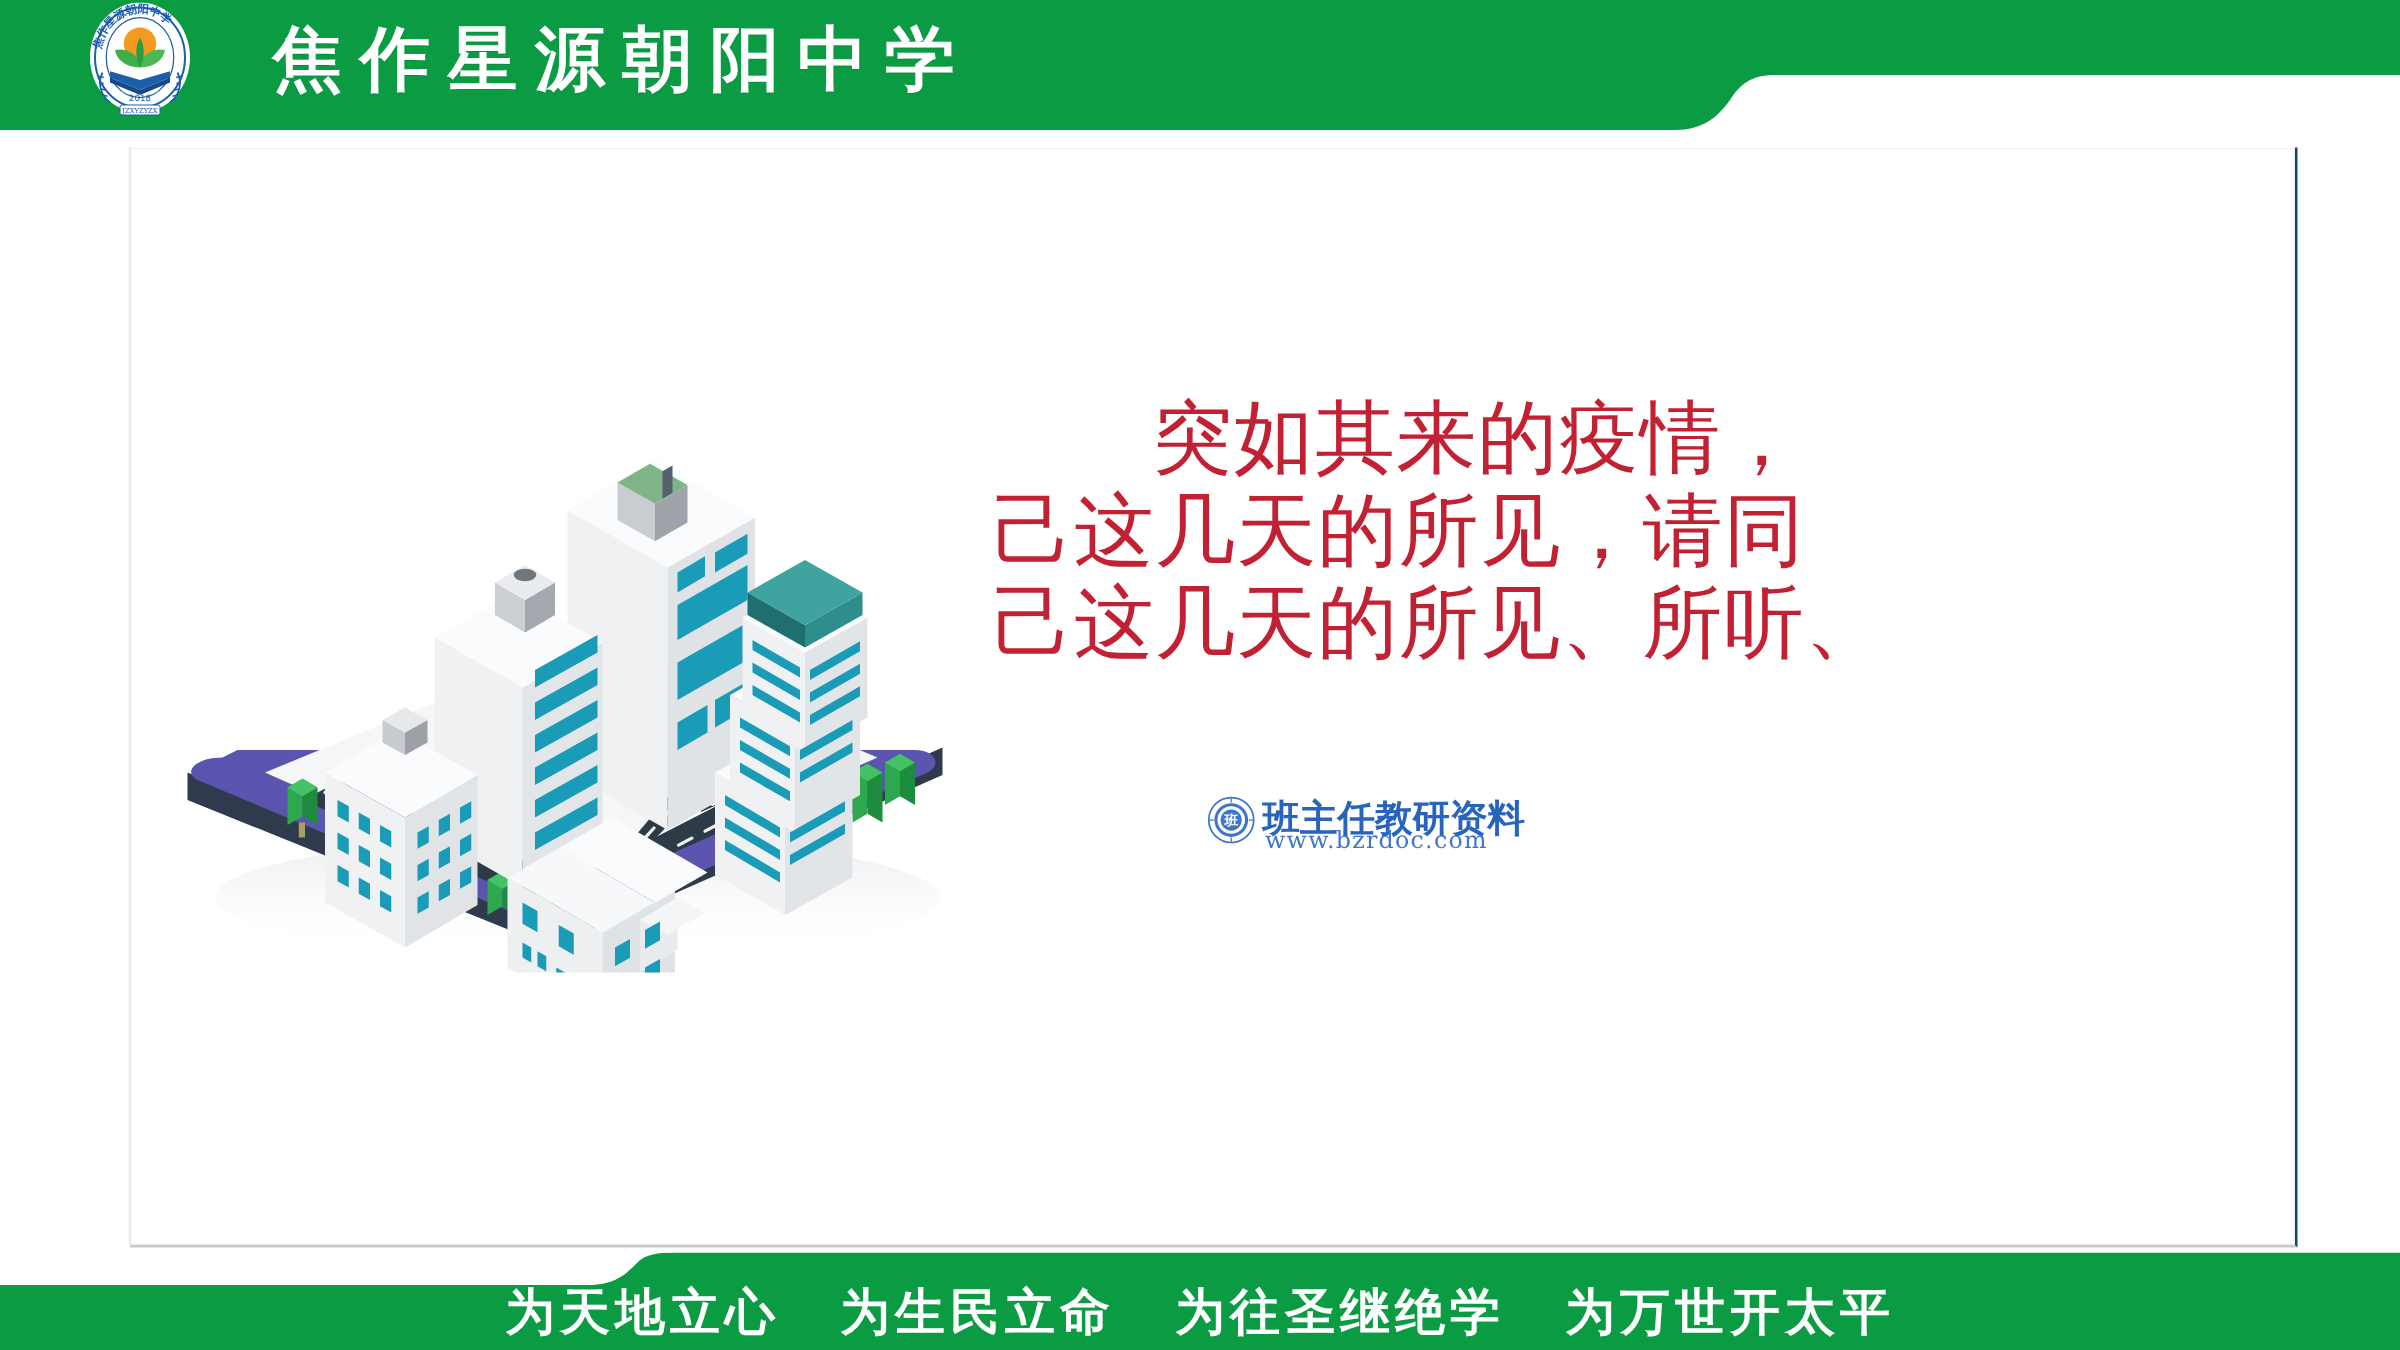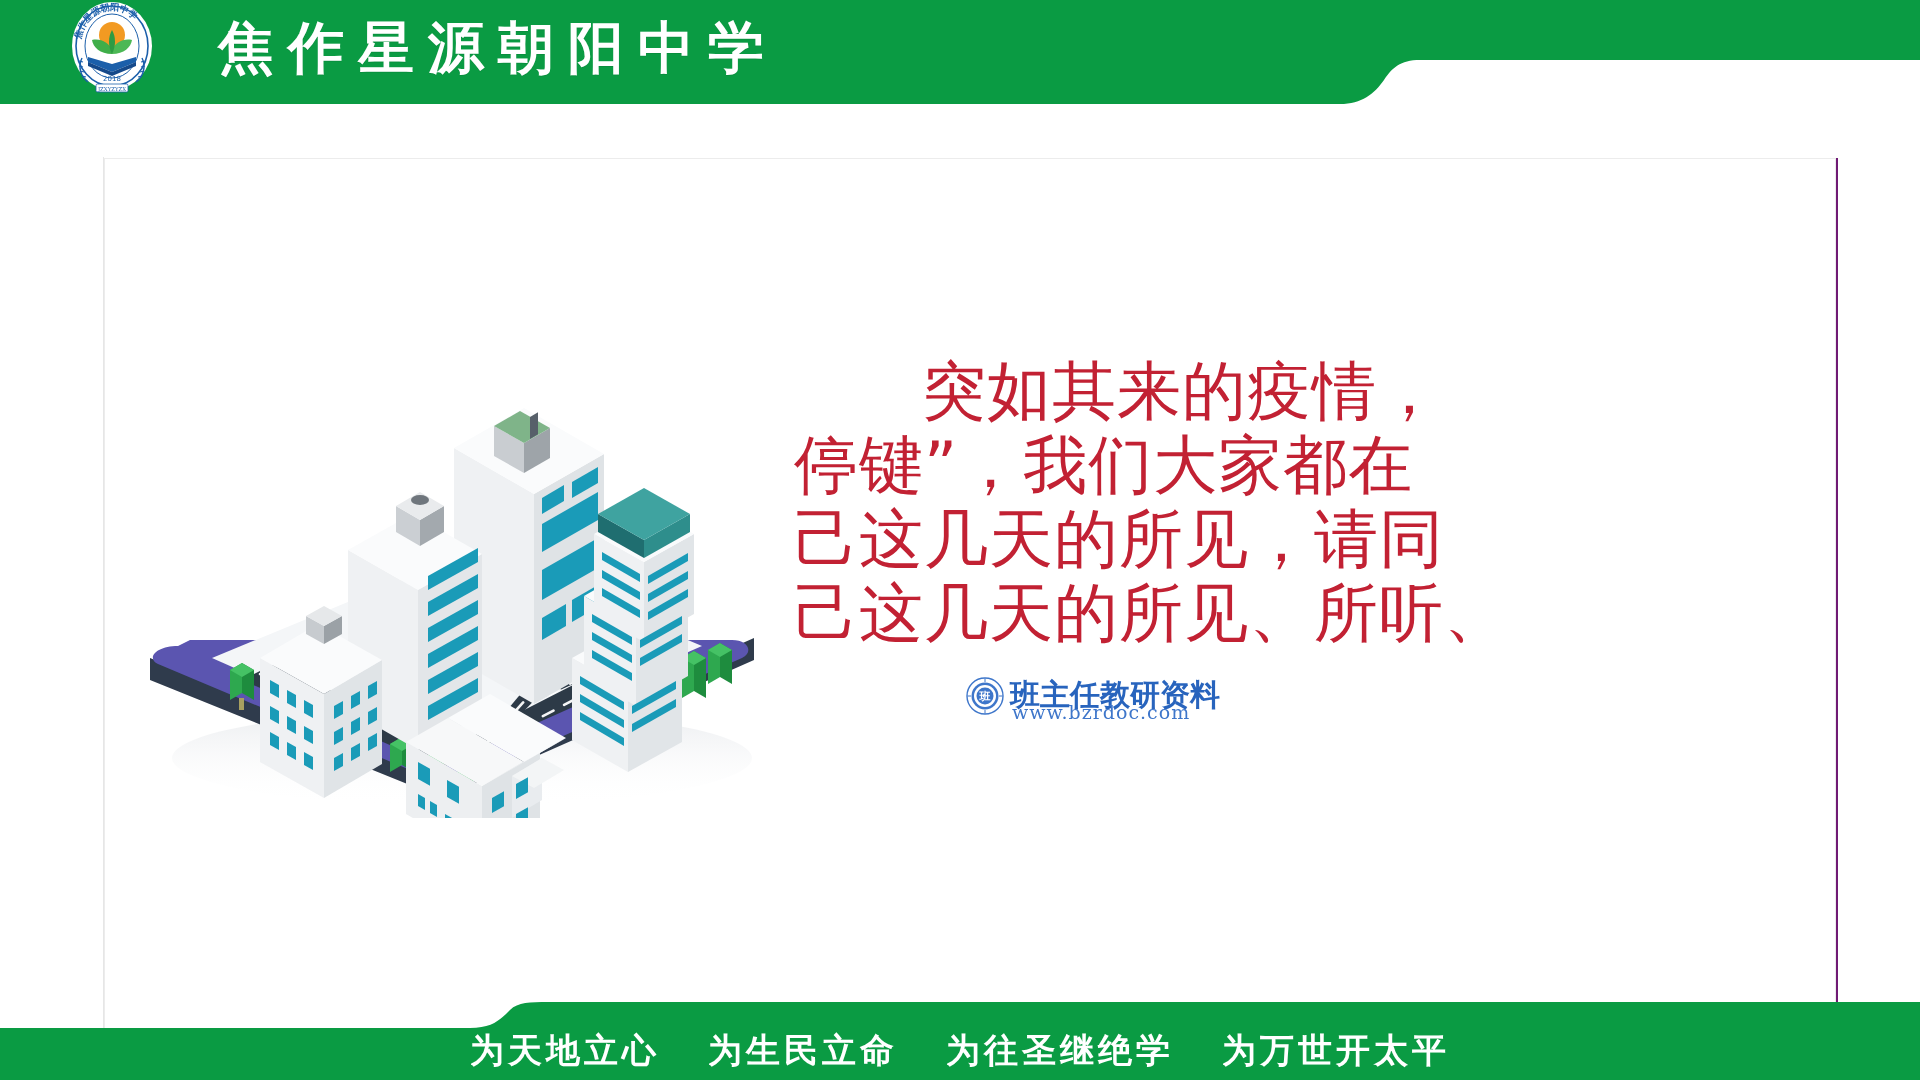--- a/index.html
+++ b/index.html
@@ -25,24 +25,23 @@
     font-family:"DejaVu Serif","Liberation Serif",serif;
     font-size:56px;font-weight:bold;color:#ffffff;
     letter-spacing:14px;line-height:78px;white-space:nowrap;
     text-shadow:0 1px 0 rgba(0,0,0,.08);
   }
 
   
   .frame{
     position:absolute;left:104px;top:118px;width:1732px;height:878px;
     background:#ffffff;
-    border-right:2px solid #701a75;
+    border-right:2px solid #0c4a6e;
     border-bottom:2px solid #c9c9c9;
     box-shadow:0 0 0 1px rgba(200,200,200,.35) inset;
-    margin-top:40px;
   }
   .frame:before{
     content:"";position:absolute;left:-1px;top:-1px;width:1px;height:879px;background:#e6e6e6;
   }
 
   
   .city{
     position:absolute;left:38px;top:170px;width:620px;height:490px;
   }
   .city svg{display:block;width:620px;height:490px;}
@@ -79,21 +78,21 @@
     font-size:19px;color:#2e6bc6;letter-spacing:1px;white-space:nowrap;
   }
 
   
   .footer{position:absolute;left:0;bottom:0;width:1920px;height:78px;}
   .footer svg{display:block;width:1920px;height:78px;}
   .motto{
     position:absolute;left:0;bottom:4px;width:1920px;
     text-align:center;
     font-family:"DejaVu Serif","Liberation Serif",serif;
-    font-size:34px;font-weight:bold;color:#ffffff;
+    font-size:40px;font-weight:bold;color:#ffffff;
     letter-spacing:4px;line-height:52px;white-space:nowrap;
   }
   .motto span{margin:0 24px;}
 </style>
 </head>
 <body>
 
 <div id="slide">
 
   <div class="header">
@@ -374,21 +373,20 @@
             <rect x="0" y="0" width="12" height="15" transform="translate(374,456) skewY(-29.5)"></rect>
             <rect x="0" y="0" width="12" height="15" transform="translate(350,500) skewY(-29.5)"></rect>
             <rect x="0" y="0" width="12" height="15" transform="translate(374,486) skewY(-29.5)"></rect>
           </g>
         </g>
       </svg>
     </div>
 
     <div class="speech">
       <span class="ln indent">突如其来的疫情，</span>
-      <span class="ln">停键”，我们大家都在</span>
       <span class="ln">己这几天的所见，请同</span>
       <span class="ln">己这几天的所见、所听、</span>
     </div>
 
     <div class="watermark">
       <div class="wm-seal">
         <svg viewBox="0 0 38 38" xmlns="http://www.w3.org/2000/svg">
           <circle cx="19" cy="19" r="18" fill="#ffffff" stroke="#2E6BC6" stroke-width="1.4"></circle>
           <circle cx="19" cy="19" r="13.5" fill="#2E6BC6"></circle>
           <circle cx="19" cy="19" r="11" fill="#ffffff"></circle>

